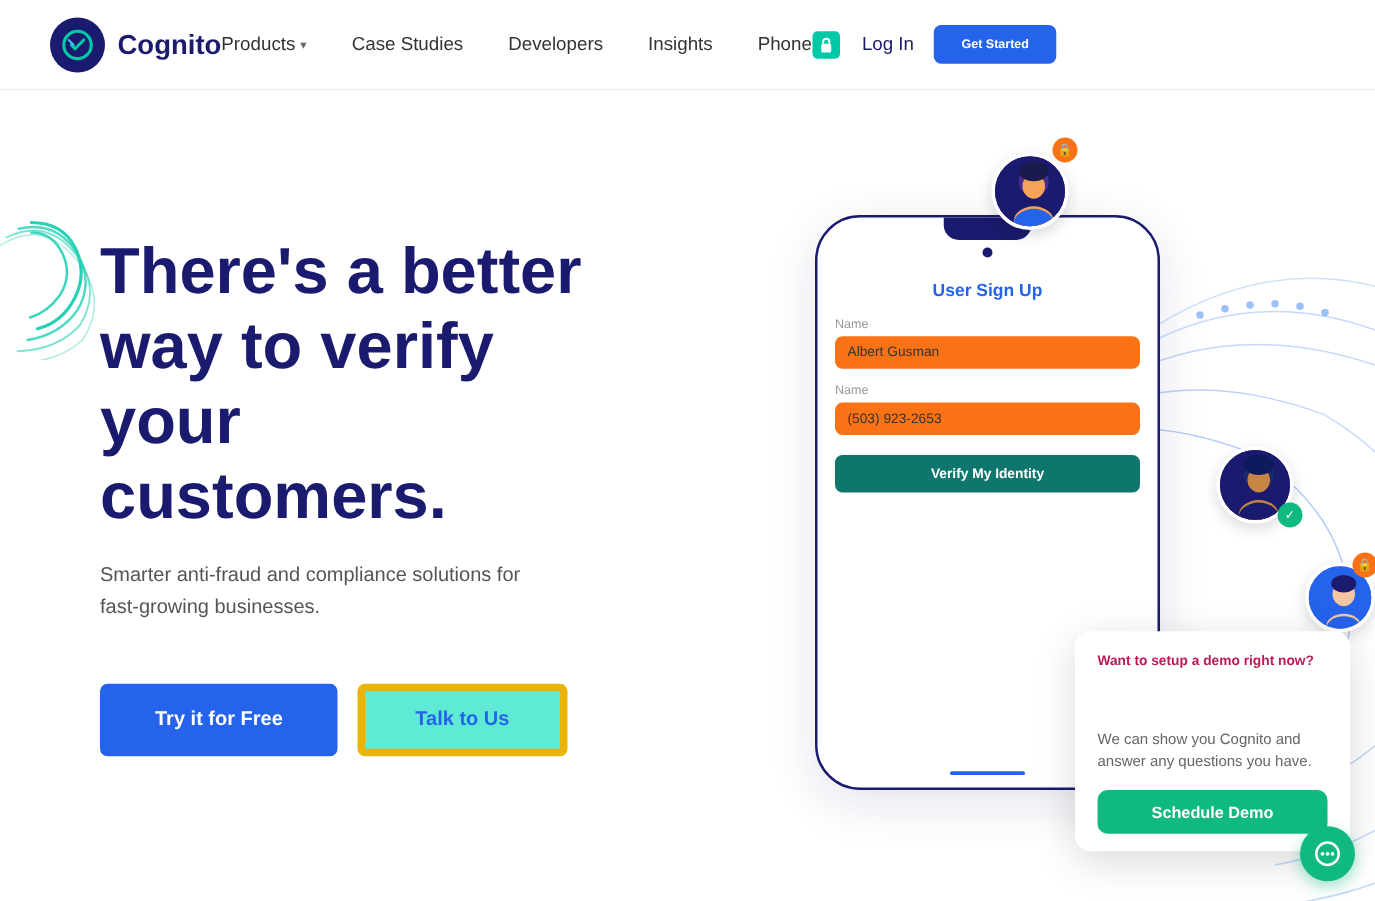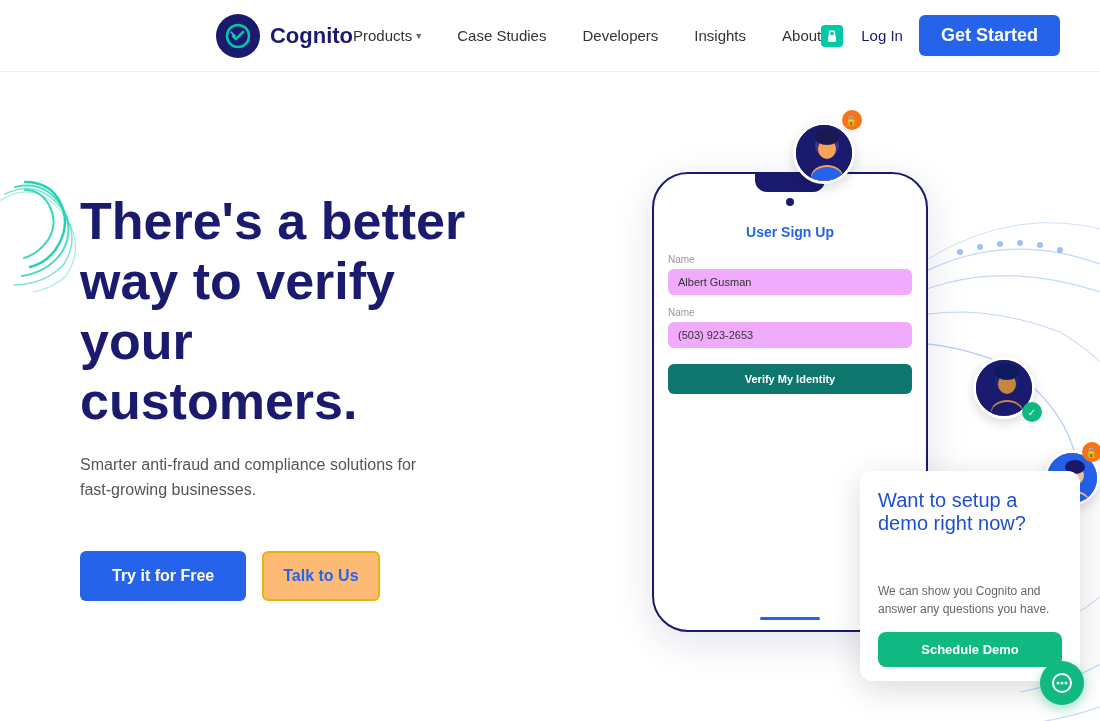--- a/index.html
+++ b/index.html
@@ -1,20 +1,20 @@
 <!DOCTYPE html>
 <html><head>
   <meta charset="utf-8">
   <style>
     * { margin: 0; padding: 0; box-sizing: border-box; }
     body { font-family: -apple-system, BlinkMacSystemFont, 'Segoe UI', sans-serif; background: #fff; overflow: hidden; width: 1100px; height: 721px; position: relative; }
 
     
     .navbar {
-      display: flex; align-items: center; justify-content: flex-end;
+      display: flex; align-items: center; justify-content: flex-start;
       padding: 0 40px; height: 72px; background: #fff;
       border-bottom: 1px solid #f0f0f0; position: relative; z-index: 10;
     }
     .logo-area { display: flex; align-items: center; gap: 10px; }
     .logo-icon {
       width: 44px; height: 44px; background: #1a1a6e; border-radius: 50%;
       display: flex; align-items: center; justify-content: center;
       flex-shrink: 0;
     }
     .logo-icon svg { width: 26px; height: 26px; }
@@ -28,46 +28,46 @@
     .btn-login {
       display: flex; align-items: center; gap: 18px;
       font-size: 15px; color: #1a1a6e; background: none; border: none; cursor: pointer; font-weight: 500;
     }
     .lock-icon-wrapper {
       width: 22px; height: 22px; background: #00c9a7; border-radius: 4px;
       display: flex; align-items: center; justify-content: center;
     }
     .btn-get-started {
       background: #2563eb; color: #fff; border: none; border-radius: 6px;
-      padding: 10px 22px; font-size: 18px; font-weight: 600; cursor: pointer;
+      padding: 10px 22px; font-size: 10px; font-weight: 600; cursor: pointer;
     }
 
     
     .hero { display: flex; align-items: center; position: relative; height: calc(721px - 72px); overflow: hidden; }
 
     
     .hero-left { padding: 0 0 0 80px; width: 480px; flex-shrink: 0; z-index: 5; position: relative; }
 
     .fingerprint-svg { position: absolute; top: -20px; left: -30px; opacity: 0.85; }
 
     .hero-title {
       font-size: 52px; font-weight: 800; color: #1a1a6e; line-height: 1.15;
       margin-bottom: 20px; position: relative; z-index: 2;
     }
     .hero-subtitle {
       font-size: 16px; color: #555; line-height: 1.6; margin-bottom: 48px; max-width: 340px;
     }
     .hero-buttons { display: flex; gap: 16px; }
     .btn-try {
       background: #2563eb; color: #fff; border: none; border-radius: 6px;
-      padding: 16px 32px; font-size: 16px; font-weight: 600; cursor: pointer;
+      padding: 16px 44px; font-size: 16px; font-weight: 600; cursor: pointer;
     }
     .btn-talk {
-      background: #fdba74; color: #2563eb; border: 2px solid #eab308; border-radius: 6px;
-      padding: 14px 19px; font-size: 16px; font-weight: 600; cursor: pointer;
+      background: #5eead4; color: #2563eb; border: 6px solid #eab308; border-radius: 6px;
+      padding: 14px 40px; font-size: 16px; font-weight: 600; cursor: pointer;
     }
 
     
     .hero-right {
       flex: 1; position: relative; height: 100%; display: flex; align-items: center; justify-content: center;
     }
 
     
     .arcs-svg {
       position: absolute; right: -40px; top: 0; width: 700px; height: 650px;
@@ -96,21 +96,21 @@
     }
     .phone-screen {
       flex: 1; width: 100%; padding: 10px 14px;
       display: flex; flex-direction: column;
     }
     .phone-form-title {
       font-size: 14px; font-weight: 700; color: #2563eb; text-align: center; margin-bottom: 14px;
     }
     .phone-label { font-size: 10px; color: #999; margin-bottom: 4px; }
     .phone-input {
-      background: #f0abfc; border-radius: 6px; padding: 7px 10px;
+      background: #f97316; border-radius: 6px; padding: 7px 10px;
       font-size: 11px; color: #333; margin-bottom: 12px; width: 100%;
     }
     .phone-verify-btn {
       background: #0f766e; color: #fff; border-radius: 6px;
       padding: 9px; font-size: 11px; font-weight: 600; text-align: center;
       margin-top: 4px; cursor: pointer;
     }
     .phone-home-bar {
       width: 60px; height: 3px; background: #2563eb; border-radius: 2px;
       margin: 8px auto 10px; flex-shrink: 0;
@@ -140,21 +140,21 @@
     }
     .check-badge-1 { top: 336px; right: 58px; }
 
     
     .demo-popup {
       position: absolute; bottom: 40px; right: 20px; z-index: 10;
       background: #fff; border-radius: 12px;
       box-shadow: 0 8px 32px rgba(0,0,0,0.15);
       width: 220px; padding: 18px 18px 14px;
     }
-    .demo-popup-title { font-size: 20px; font-weight: 400; color: #1d4ed8; margin-bottom: 8px; }
+    .demo-popup-title { font-size: 11px; font-weight: 700; color: #be185d; margin-bottom: 8px; }
     .demo-popup-text { font-size: 12px; color: #666; line-height: 1.5; margin-bottom: 14px; margin-top: 47px; }
     .demo-popup-btn {
       background: #10b981; color: #fff; border-radius: 8px;
       padding: 10px; font-size: 13px; font-weight: 600; text-align: center;
       cursor: pointer; width: 100%;
     }
 
     
     .chat-bubble {
       position: absolute; bottom: 16px; right: 16px; z-index: 11;
@@ -186,21 +186,21 @@
     <a class="nav-link">
       <span>Case Studies</span>
     </a>
     <a class="nav-link">
       <span>Developers</span>
     </a>
     <a class="nav-link">
       <span>Insights</span>
     </a>
     <a class="nav-link">
-      <span>About</span>
+      <span>Phone</span>
     </a>
   </div>
 
   <div class="nav-actions">
     <button class="btn-login">
       <div class="lock-icon-wrapper">
         <svg width="12" height="14" viewBox="0 0 12 14" fill="none">
           <rect x="2" y="6" width="8" height="7" rx="1.5" fill="white"></rect>
           <path d="M3.5 6V4.5a2.5 2.5 0 0 1 5 0V6" stroke="white" stroke-width="1.5" fill="none"></path>
         </svg>

